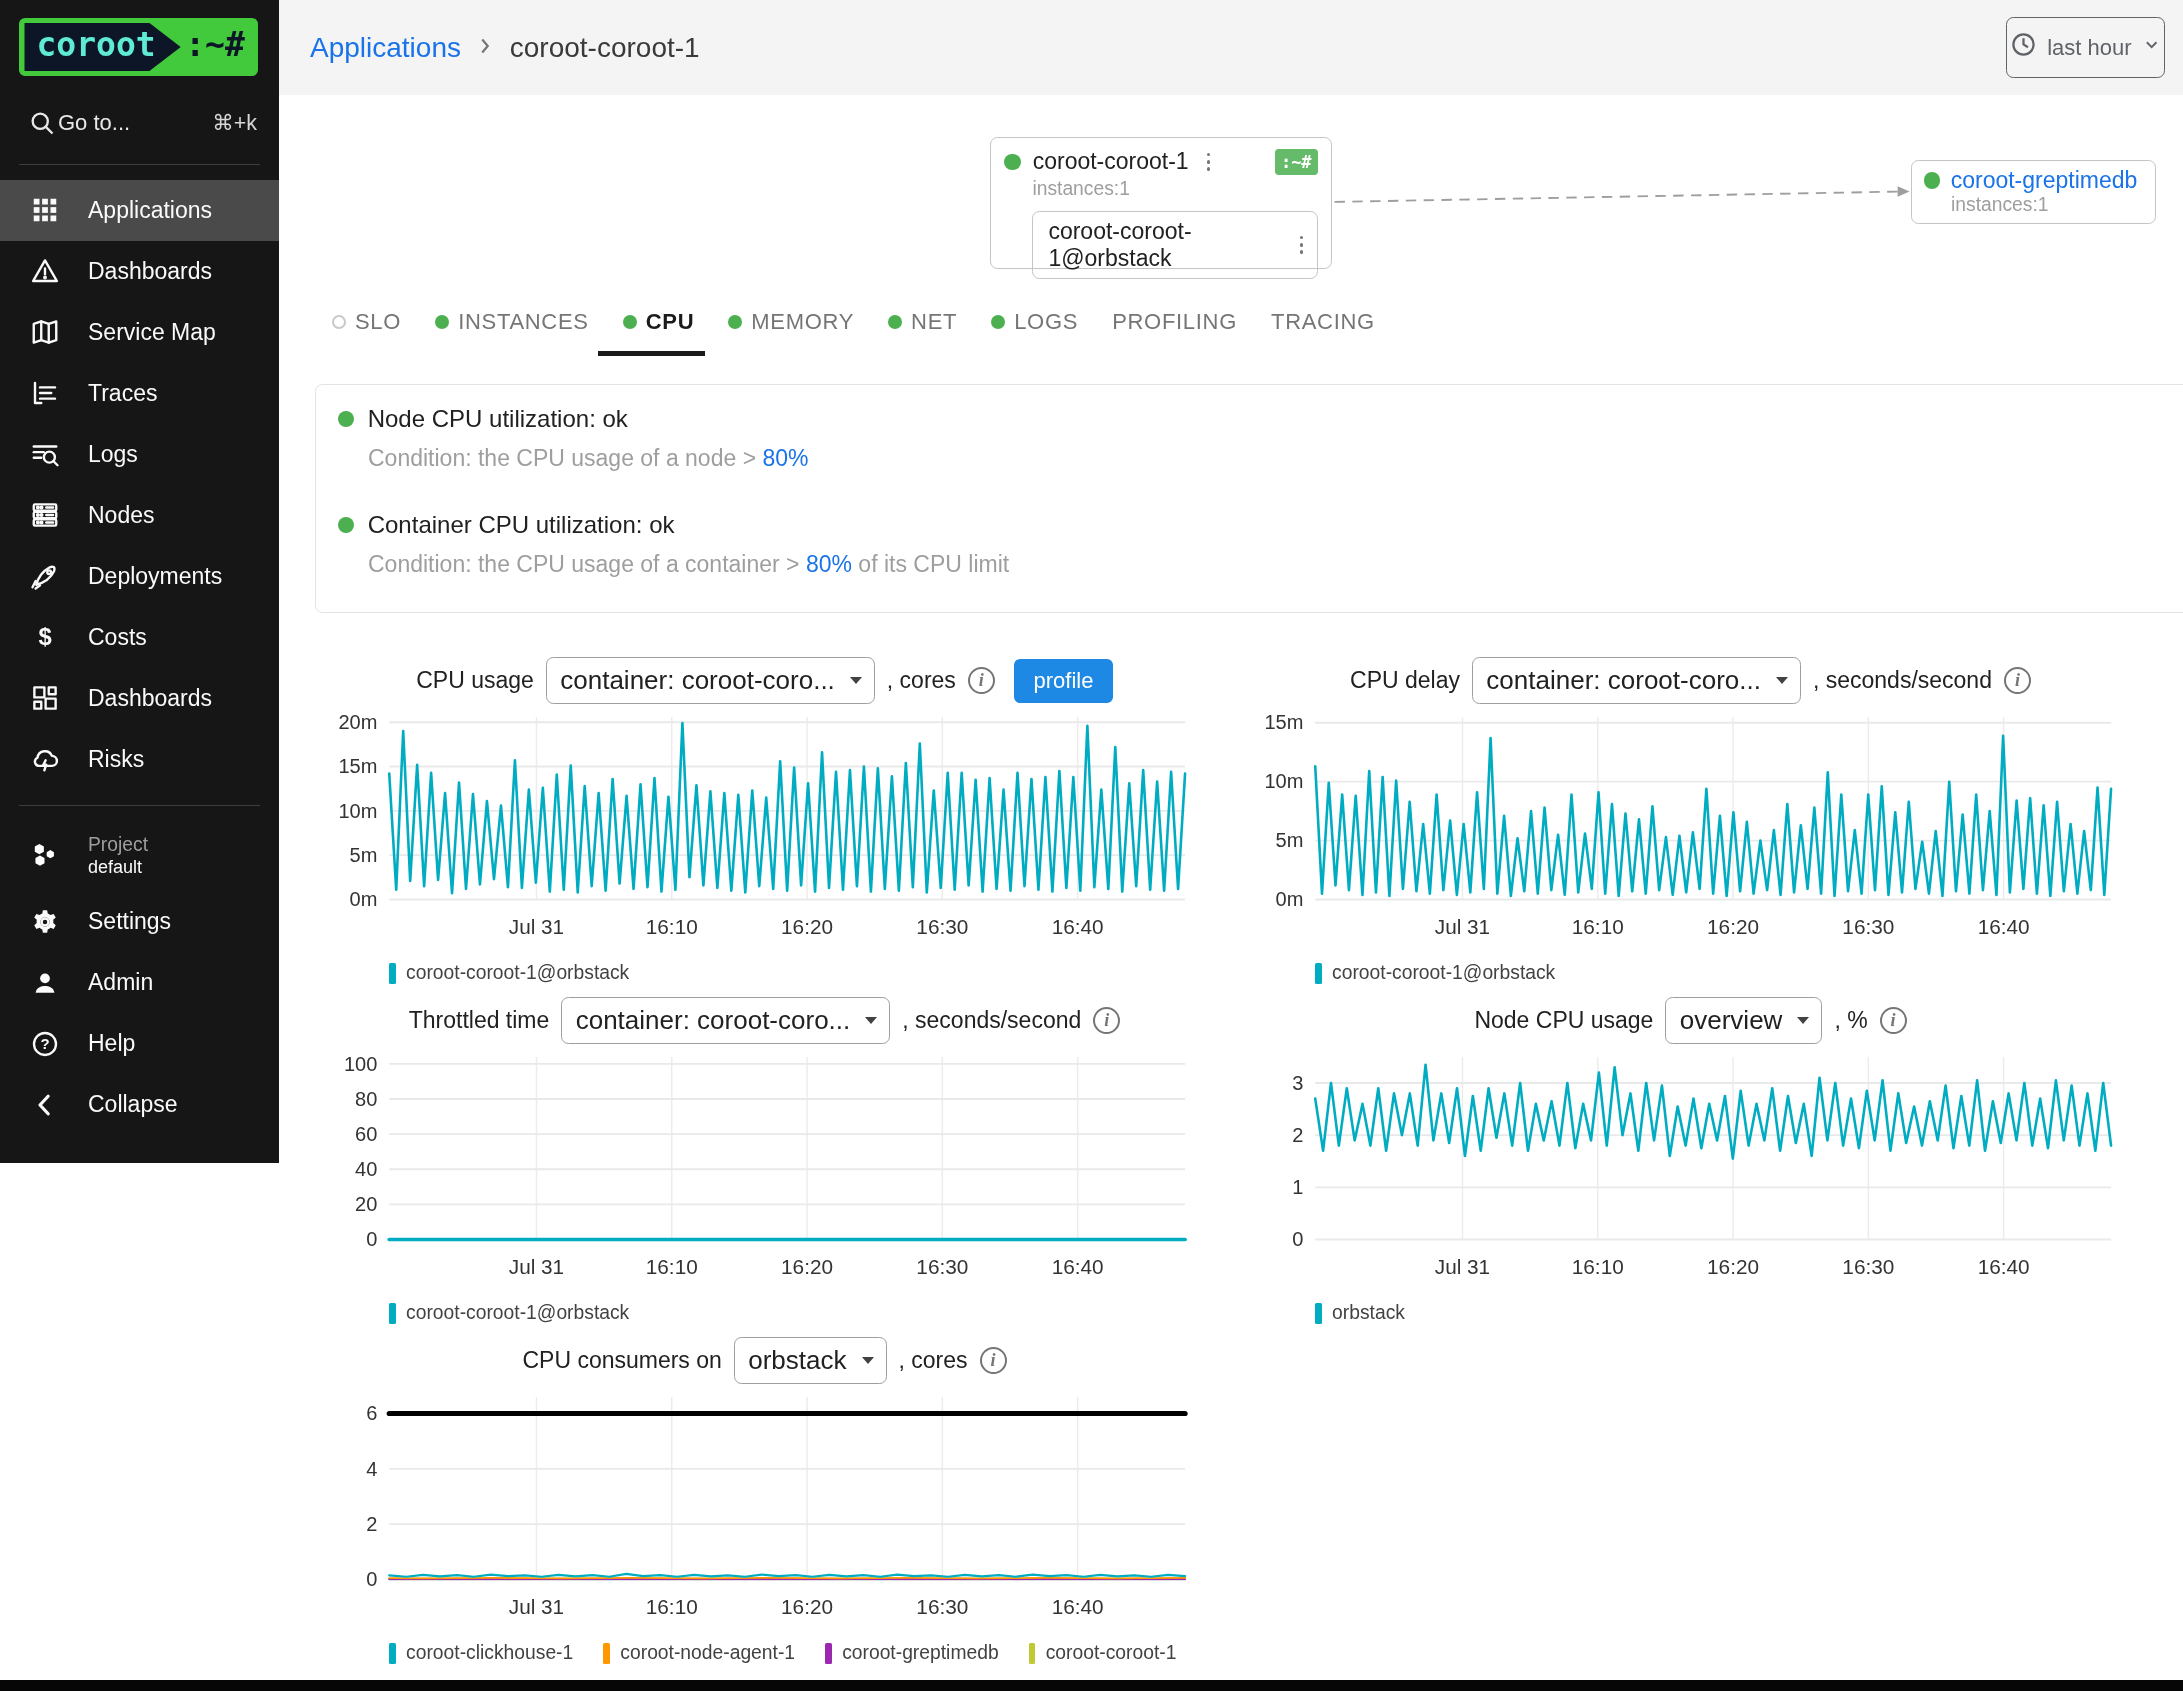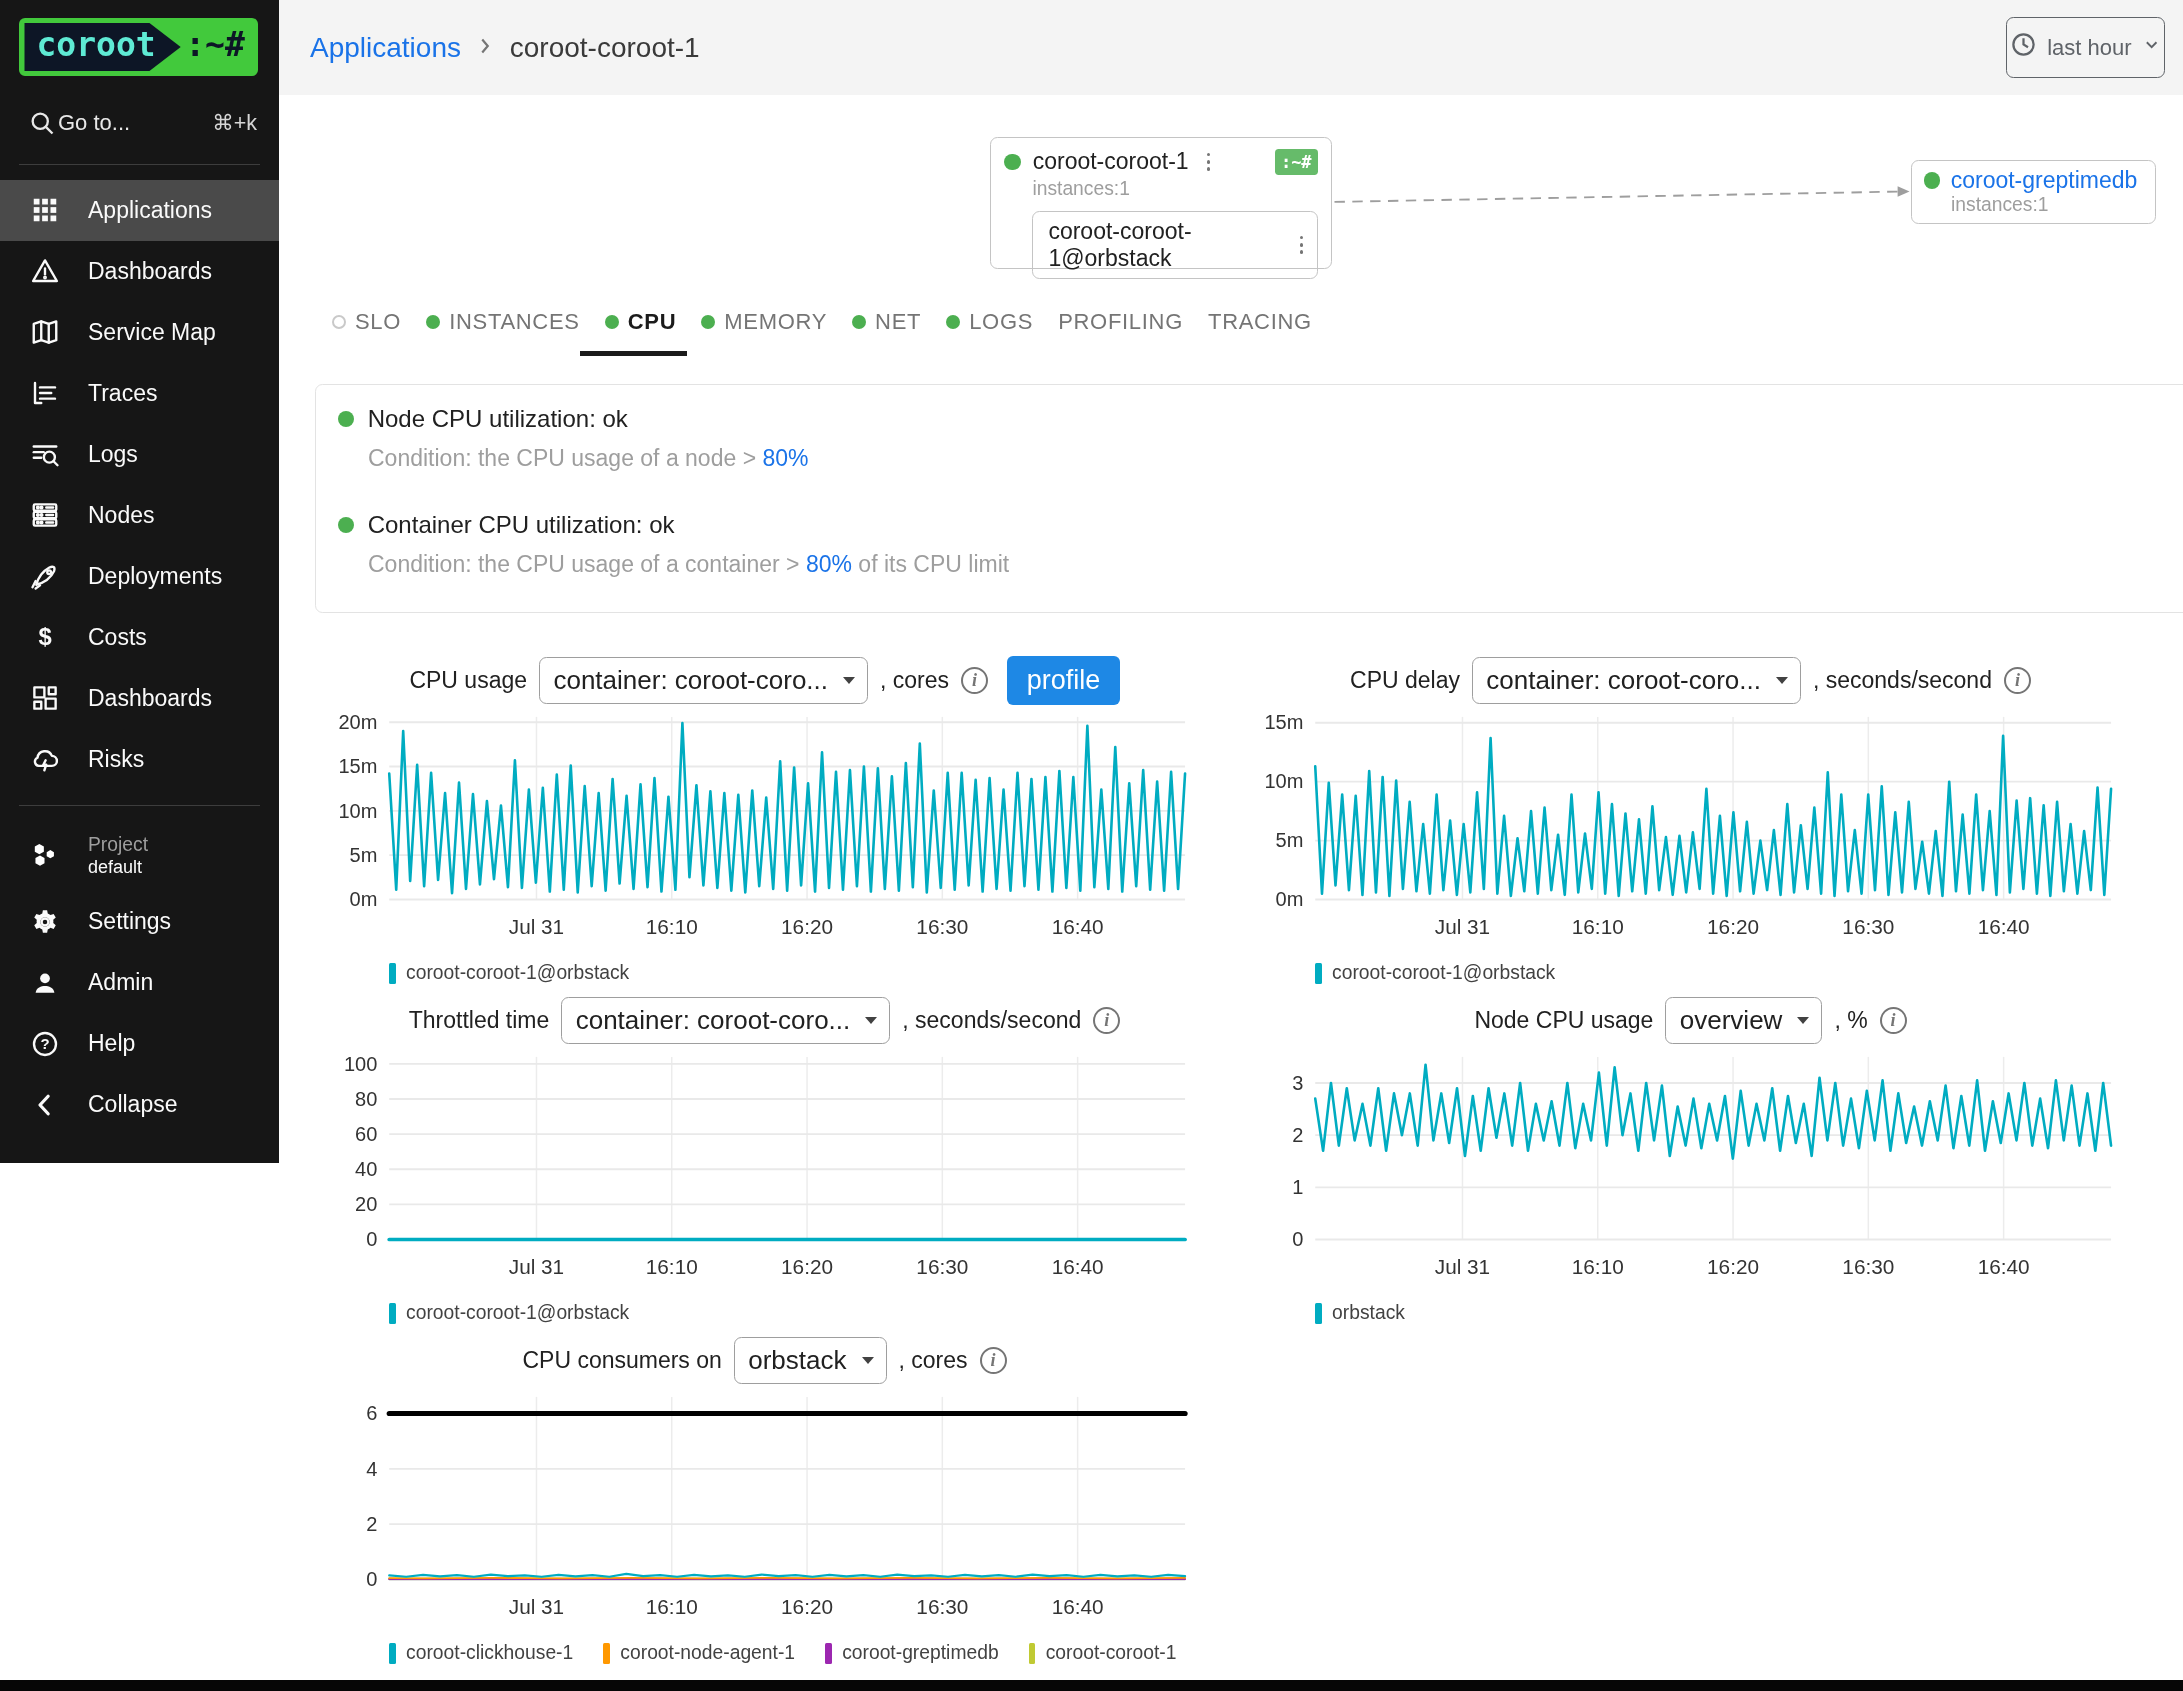--- a/index.html
+++ b/index.html
@@ -43,21 +43,21 @@
   .term-badge { background:#66bb6a; color:#fff; font-family:"DejaVu Sans Mono", monospace; font-weight:bold; font-size:17px; border-radius:3.7px; padding:3px 6px; }
   .instances-label { font-size:19.3px; color:#9e9e9e; margin:3px 0 0 28px; }
   .instance-box { margin:10.4px auto 0 28px; width:fit-content; border:1.5px solid #c4c4c4; border-radius:7.4px; padding:6px 7.4px 6px 15px; display:flex; align-items:center; gap:7.4px; font-size:23px; color:#212121; cursor:pointer; }
   .dep-card { position:absolute; left:1632px; top:65px; width:245px; height:64px; border:1.5px solid #c4c4c4; border-radius:7.4px; background:#fff; padding:6px 12px; cursor:pointer; }
   .dep-row { display:flex; align-items:center; gap:10.4px; }
   .dep-name { font-size:23px; color:#1a73e8; }
   .dep-instances { font-size:19.3px; color:#9e9e9e; margin-left:27px; }
   .edge-svg { position:absolute; left:1054px; top:80px; width:578px; height:39px; }
 
   
-  .tabs { margin:27px 0 0 53px; display:flex; align-items:center; gap:25px; }
+  .tabs { margin:27px 0 0 53px; display:flex; align-items:center; gap:34px; }
   .tab { display:flex; align-items:center; gap:9px; font-size:22px; letter-spacing:0.7px; color:#757575; cursor:pointer; position:relative; padding-bottom:3px; }
   .tab.active { color:#1b1b1b; font-weight:bold; }
   .tab.active::after { content:""; position:absolute; left:-25px; right:-10.4px; bottom:-18px; height:5.2px; background:#1b1b1b; }
   .tab-dot { width:14px; height:14px; border-radius:50%; flex:none; }
   .tab-dot.green { background:#4caf50; }
   .tab-dot.empty { background:transparent; border:2.2px solid #c9c9c9; }
 
   
   .checks-panel { margin:46px 21px 0 36px; width:2118px; border:1.5px solid #e3e3e3; border-radius:7.4px; padding:20px 22px 34px 22px; }
   .check + .check { margin-top:39px; }
@@ -65,21 +65,21 @@
   .check-title { font-size:24px; color:#212121; }
   .check-cond { font-size:23px; color:#9e9e9e; margin:12px 0 0 30px; }
   .check-threshold { color:#1a73e8; }
 
   
   .charts { margin:43px 0 0 36px; display:grid; grid-template-columns:899px 899px; column-gap:27px; row-gap:12px; }
   .chart-header { display:flex; align-items:center; justify-content:center; gap:12px; min-height:49px; font-size:23px; color:#212121; }
   .select-box { border:1.5px solid #9e9e9e; border-radius:7.4px; padding:6.7px 12px 6.7px 13.4px; display:inline-flex; align-items:center; gap:15px; font-size:26px; color:#212121; cursor:pointer; white-space:nowrap; }
   .caret-down { width:0; height:0; border-left:6px solid transparent; border-right:6px solid transparent; border-top:7.4px solid #424242; }
   .info-icon { width:27px; height:27px; border:2.2px solid #757575; border-radius:50%; color:#757575; font-size:18px; font-family:"Liberation Serif", serif; font-style:italic; font-weight:bold; display:inline-flex; align-items:center; justify-content:center; cursor:pointer; flex:none; }
-  .profile-btn { background:#1e88e5; color:#fff; border:none; border-radius:6px; font-size:27px; padding:9px 19.3px; margin-left:7.4px; cursor:pointer; font-family:inherit; }
+  .profile-btn { background:#1e88e5; color:#fff; border:none; border-radius:6px; font-size:22px; padding:9px 19.3px; margin-left:7.4px; cursor:pointer; font-family:inherit; }
   .chart-svg { display:block; }
   .legend { display:flex; flex-wrap:wrap; gap:10.4px 30px; margin:12px 0 0 74px; max-width:921px; }
   .legend-item { display:flex; align-items:center; gap:10.4px; font-size:19.3px; color:#424242; cursor:pointer; }
   .legend-marker { width:6.7px; height:21px; border-radius:1.5px; flex:none; }
 
   .bottom-bar { position:absolute; left:0; bottom:0; width:100%; height:12px; background:#060606; }
 </style>
 </head>
 <body>
 

